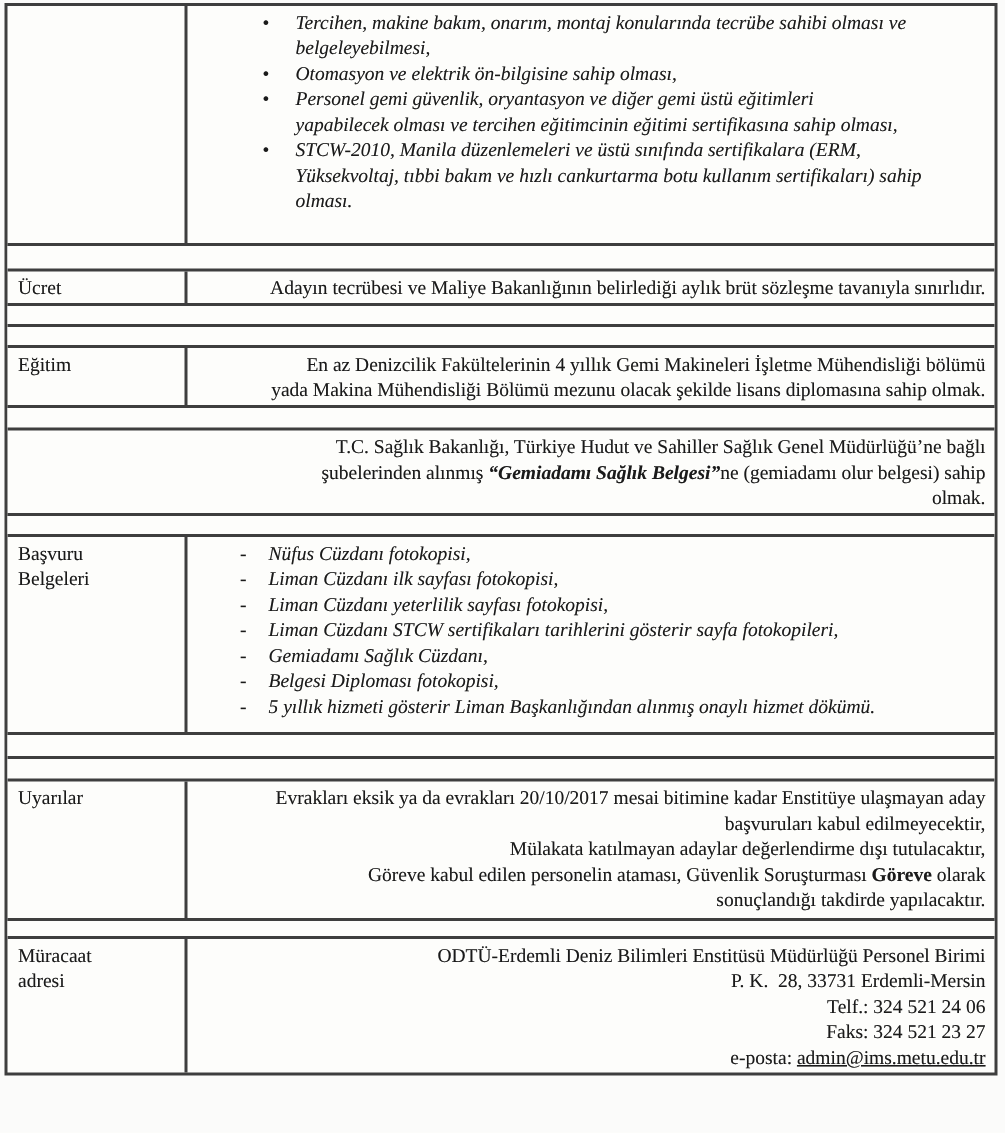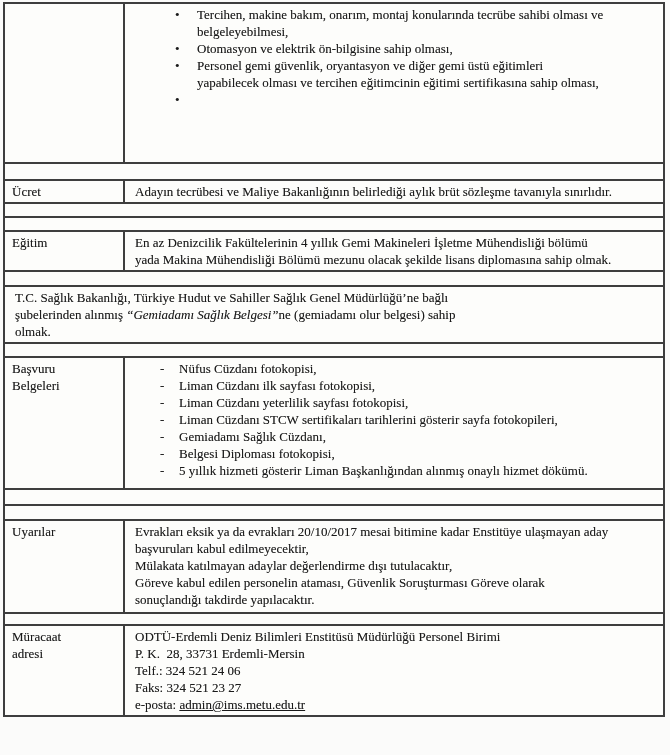--- a/index.html
+++ b/index.html
@@ -45,23 +45,23 @@
   .r-egitim{min-height:38px}
   .r-saglik-raporu{min-height:54px}
   .r-basvuru-belgeleri{min-height:132px}
   .r-mulakat{min-height:24px}
   .r-uyarilar{min-height:93px}
   .r-muracaat-adresi{min-height:86px}
   .blk{display:flex;align-items:flex-start;}
   .marker{flex:none;text-align:left;}
   .m-bullet{margin-left:40px;width:22px;}
   .m-dash{margin-left:25px;width:19px;}
-  .txt{flex:1;white-space:pre-wrap;}
-  .para{white-space:pre-wrap;}
-  .bold{font-weight:normal;}
+  .txt{flex:1;white-space:pre-wrap;font-style:italic;}
+  .para{white-space:pre-wrap;text-align:right;}
+  .bold{font-weight:bold;}
   .italic{font-style:italic;}
   .underline{text-decoration:underline;}
 </style>
 </head>
 <body>
 
 <div class="doc">
     <div class="row r-requirements">
       <div class="label-cell"></div>
       <div class="content-cell">
@@ -74,20 +74,23 @@
           <span class="marker m-bullet">•</span>
           <span class="txt"><span class="">Otomasyon ve elektrik ön-bilgisine sahip olması,</span></span>
         </div>
         <div class="blk">
           <span class="marker m-bullet">•</span>
           <span class="txt"><span class="">Personel gemi güvenlik, oryantasyon ve diğer gemi üstü eğitimleri
 yapabilecek olması ve tercihen eğitimcinin eğitimi sertifikasına sahip olması,</span></span>
         </div>
         <div class="blk">
           <span class="marker m-bullet">•</span>
+          <span class="txt"><span class="">STCW-2010, Manila düzenlemeleri ve üstü sınıfında sertifikalara (ERM,
+Yüksekvoltaj, tıbbi bakım ve hızlı cankurtarma botu kullanım sertifikaları) sahip
+olması.</span></span>
         </div>
       </div>
     </div>
     <div class="spacer sp-1"></div>
     <div class="row r-ucret">
       <div class="label-cell">Ücret</div>
       <div class="content-cell">
         <div class="para"><span class="">Adayın tecrübesi ve Maliye Bakanlığının belirlediği aylık brüt sözleşme tavanıyla sınırlıdır.</span></div>
       </div>
     </div>

